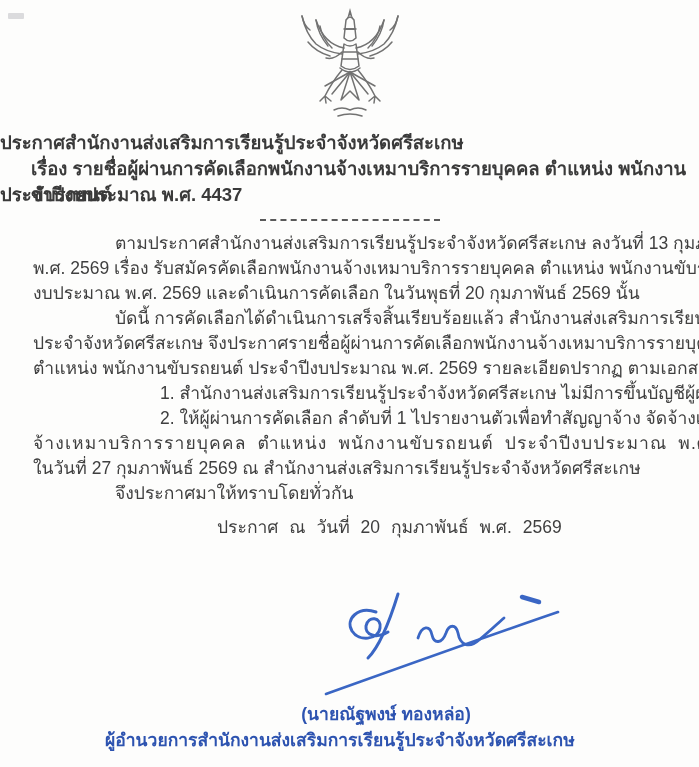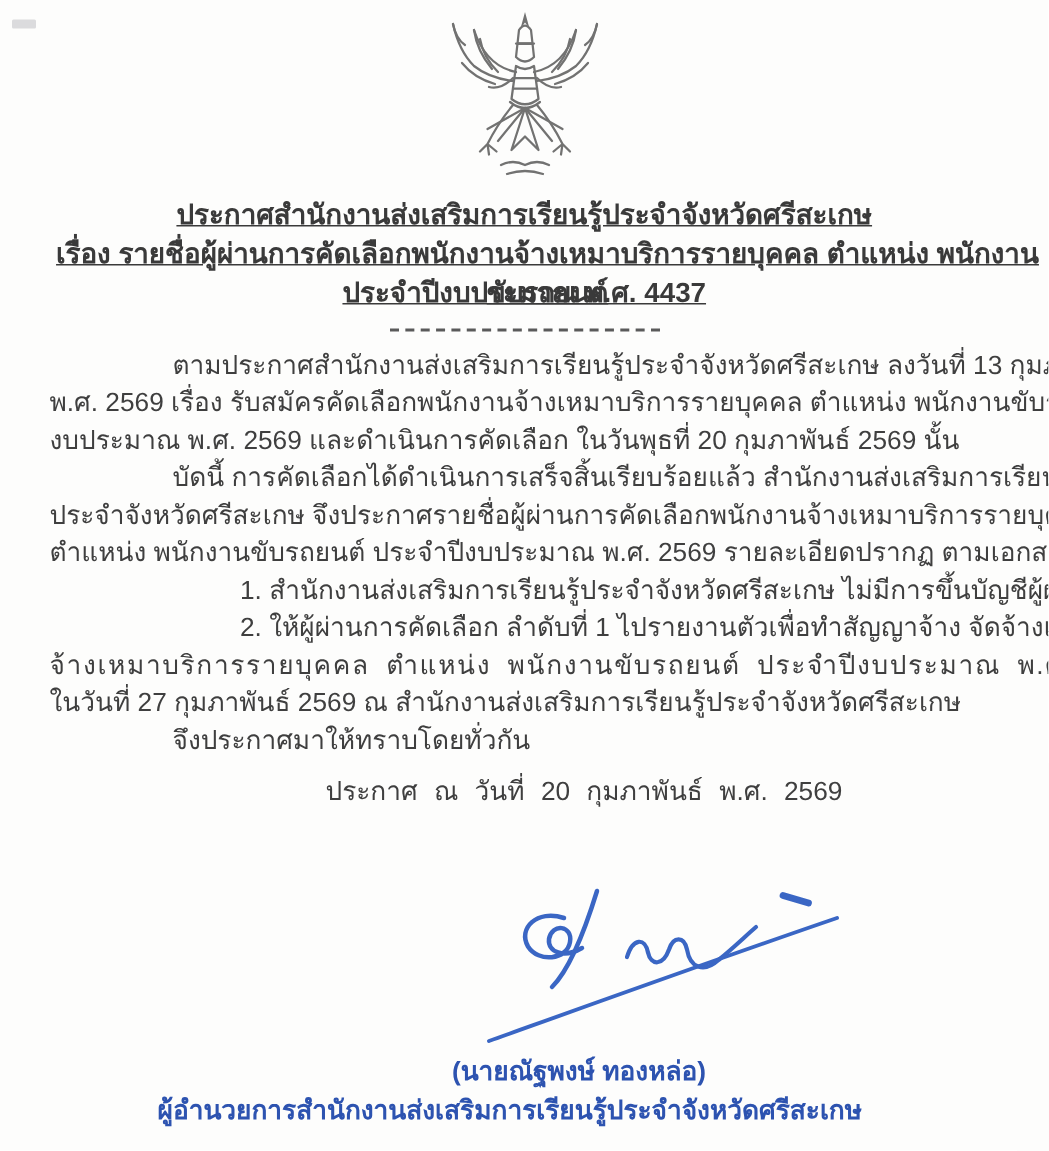--- a/index.html
+++ b/index.html
@@ -7,23 +7,22 @@
     position:relative;width:699px;height:767px;overflow:hidden;
     background:#fdfdfc;
     font-family:"Liberation Sans","DejaVu Sans",sans-serif;
     color:#3f3f3f;
   }
   .smudge{position:absolute;left:8px;top:13px;width:16px;height:6px;
     background:#9a9aa2;opacity:.35;border-radius:1px;}
   .emblem{position:absolute;top:6px;left:50%;transform:translateX(-50%);}
   .title-block{
     position:absolute;top:130px;left:0;width:100%;
-    text-align:center;font-weight:bold;font-size:18.5px;line-height:26px;
+    font-weight:bold;font-size:18.5px;line-height:26px;
     color:#3a3a3a;
-    text-decoration:underline;
   }
   .divider{
     position:absolute;top:219px;left:50%;transform:translateX(-50%);
     width:180px;height:0;border-top:2px dashed #5a5a5a;
   }
   .body-block{
     position:absolute;top:231px;left:33px;width:636px;
     font-size:17.5px;line-height:25px;white-space:nowrap;
   }
   .ln{height:25px;}

